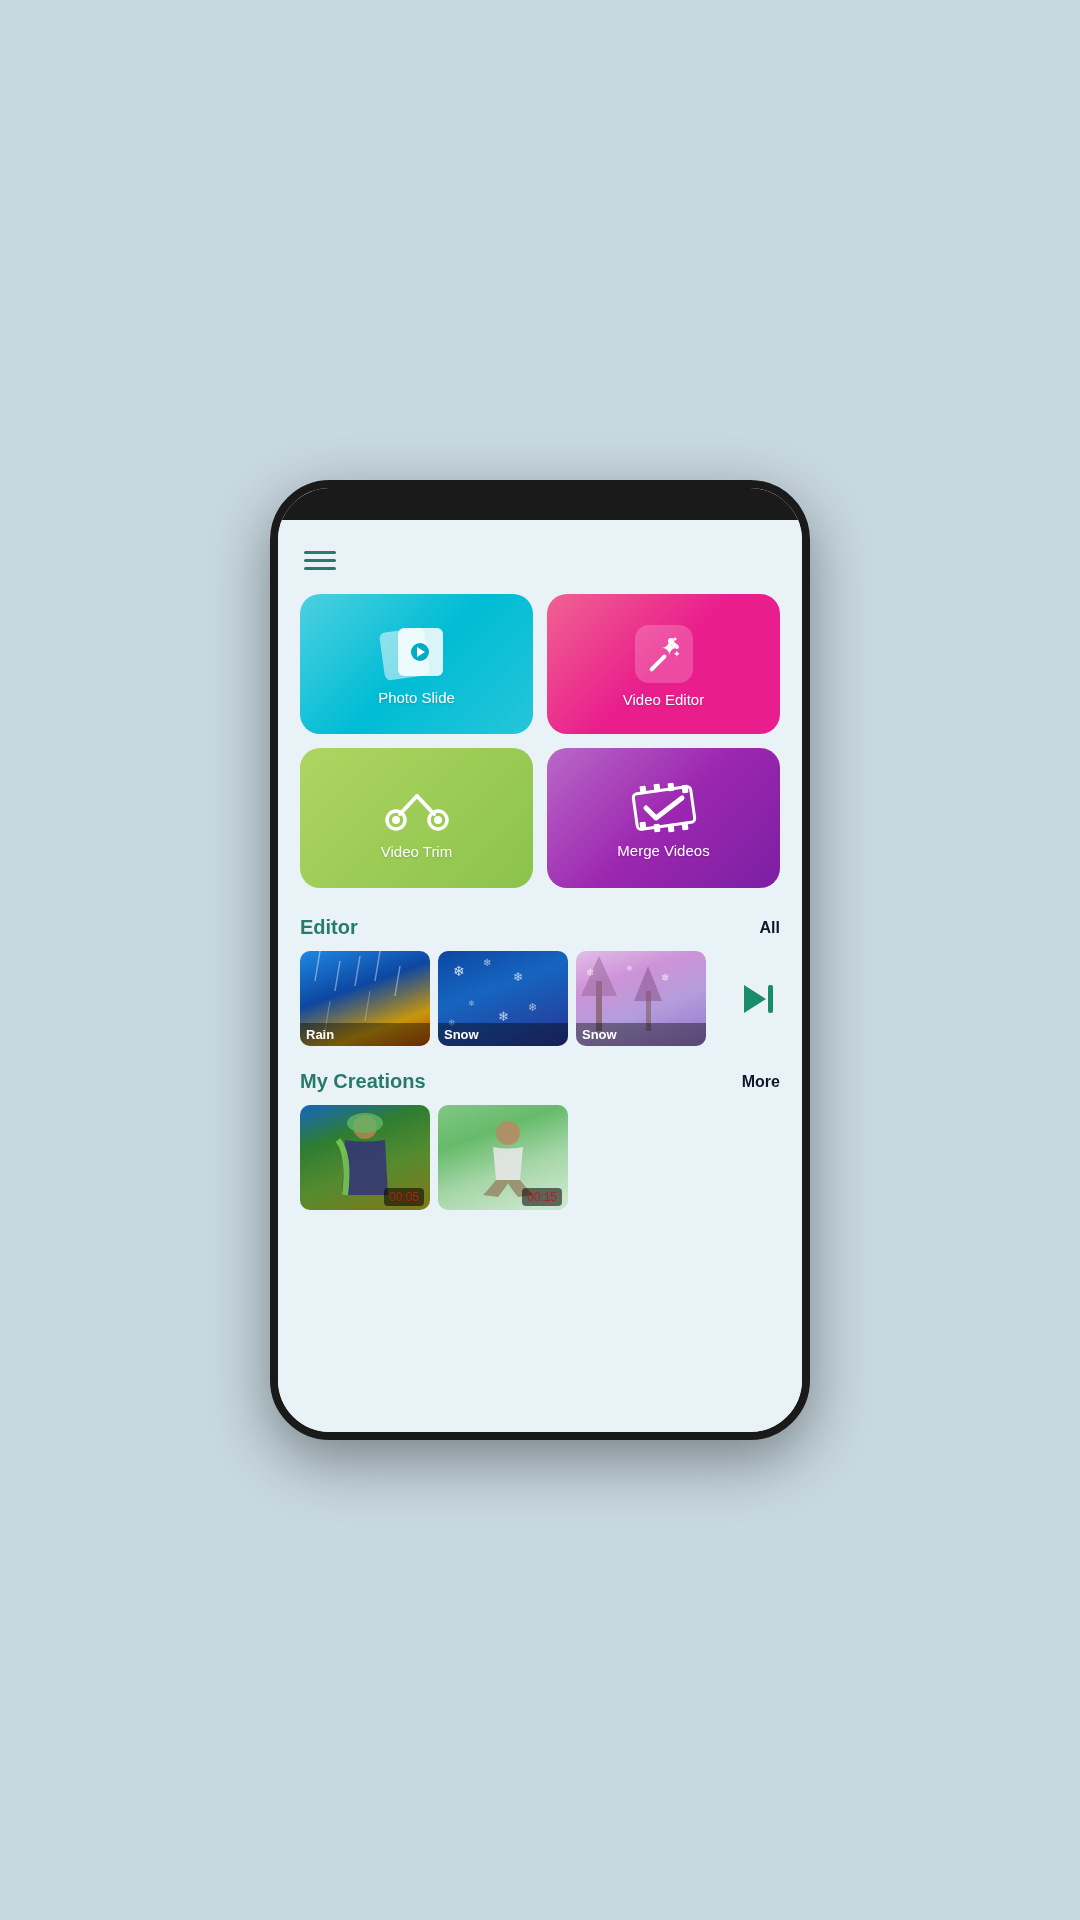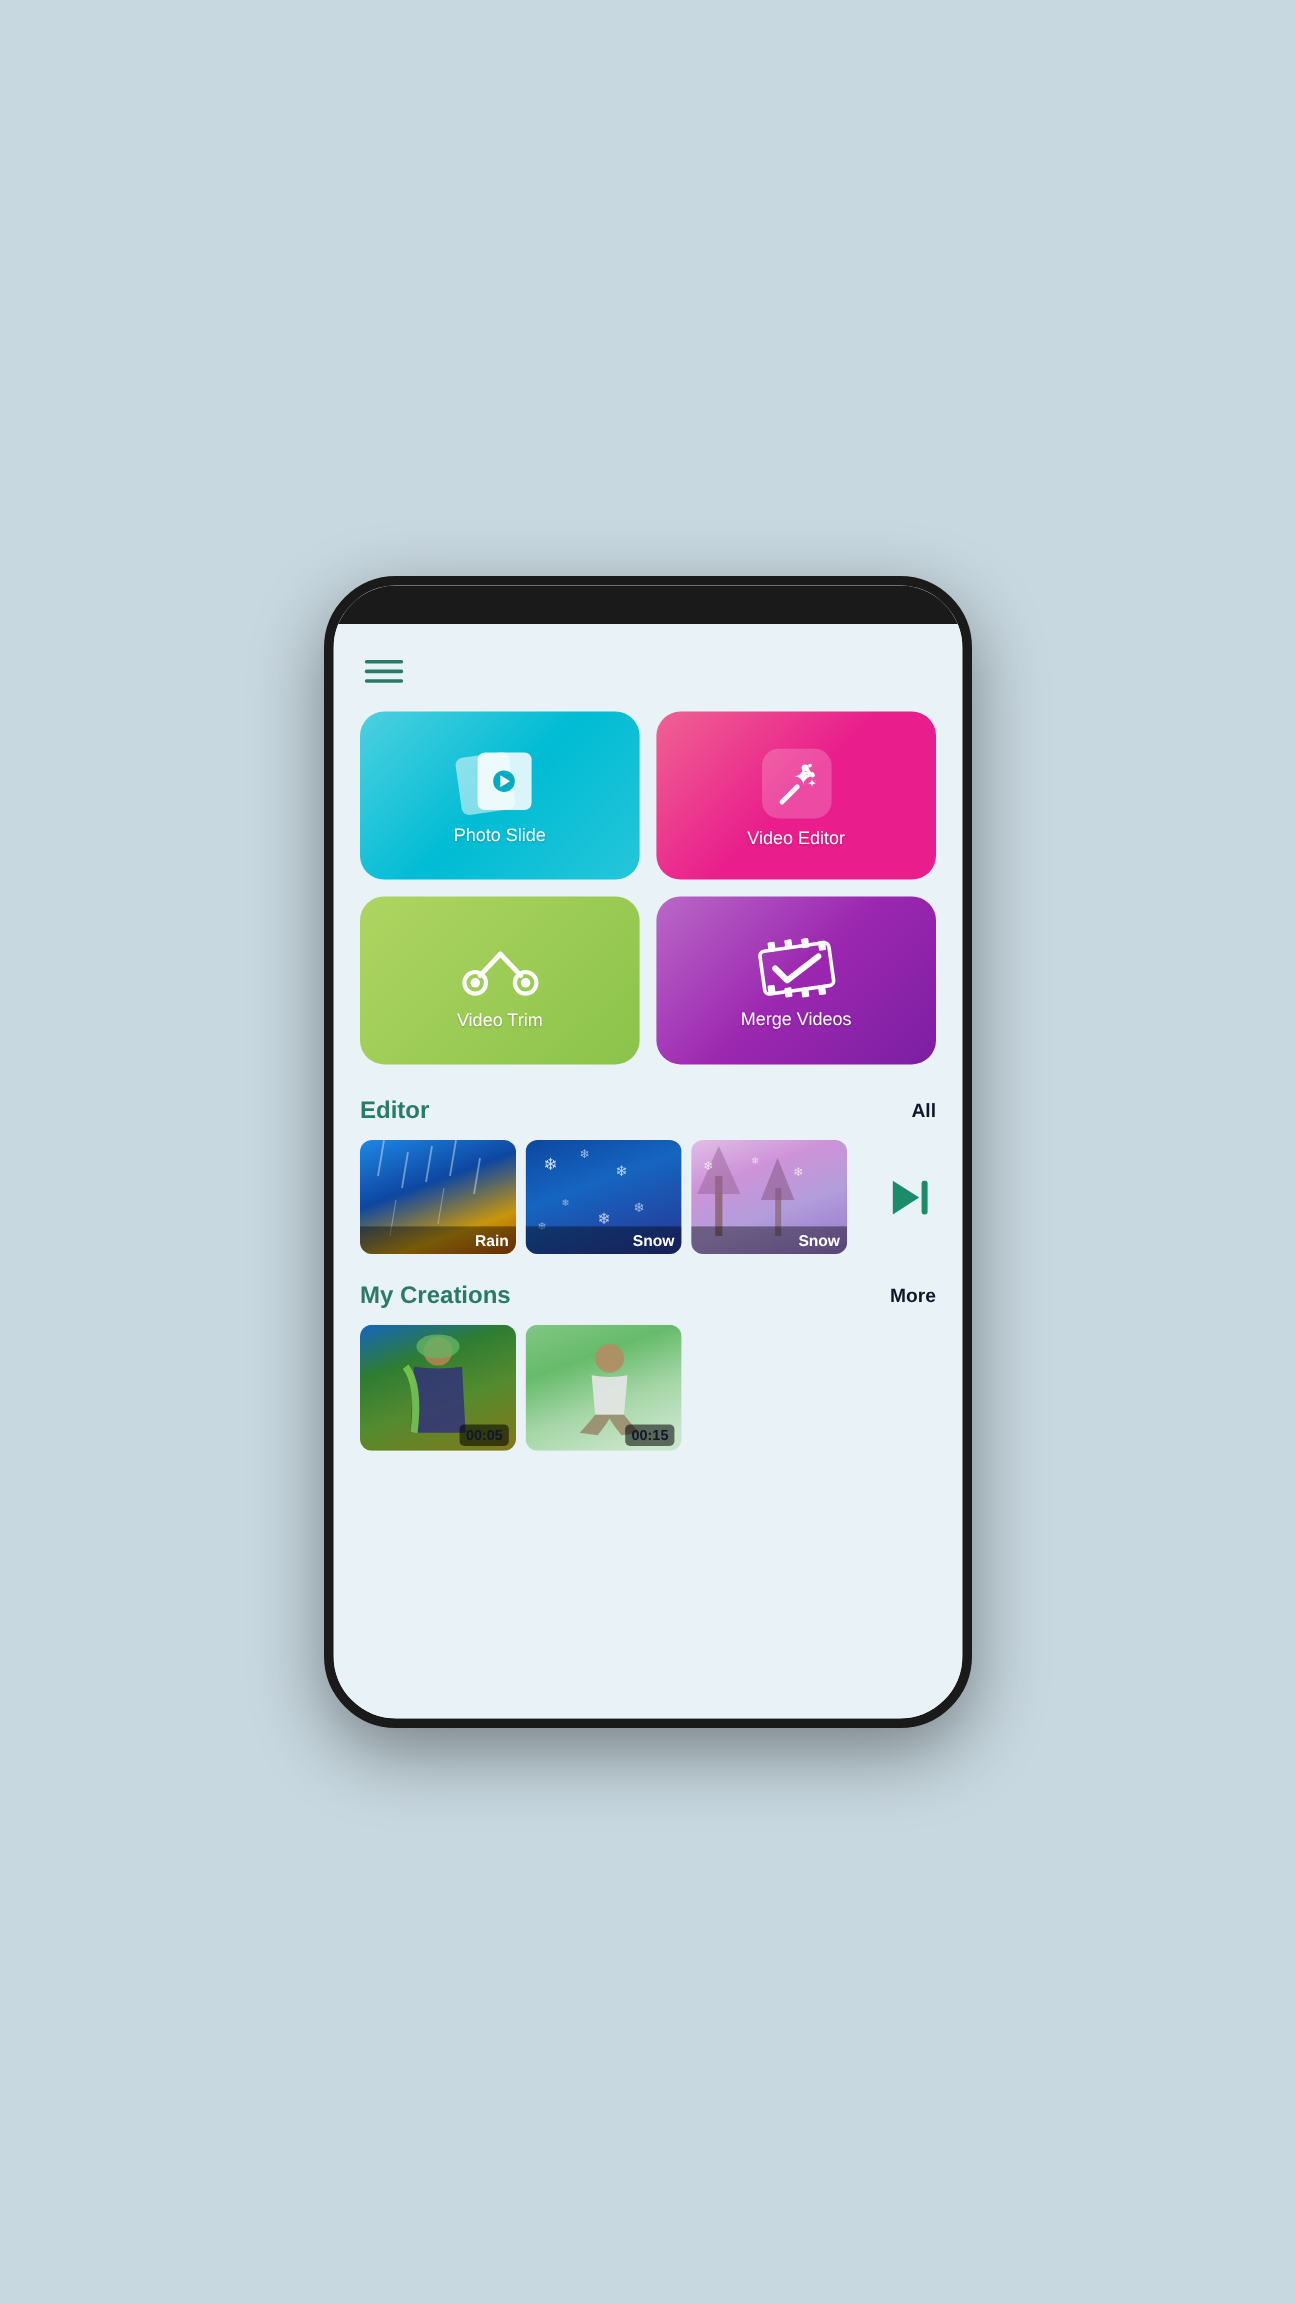--- a/index.html
+++ b/index.html
@@ -209,21 +209,21 @@
     .theme-label {
       position: absolute;
       bottom: 0;
       left: 0;
       right: 0;
       padding: 4px 6px;
       background: rgba(0,0,0,0.4);
       color: white;
       font-size: 13px;
       font-weight: 600;
-      text-align: right;
+      text-align: left;
     }
 
     .next-btn {
       width: 44px;
       height: 44px;
       display: flex;
       align-items: center;
       justify-content: center;
       cursor: pointer;
       margin-left: auto;
@@ -260,23 +260,23 @@
       height: 105px;
       flex-shrink: 0;
       cursor: pointer;
     }
 
     .creation-duration {
       position: absolute;
       bottom: 4px;
       right: 6px;
       background: rgba(0,0,0,0.55);
-      color: #0f172a;
+      color: #b91c1c;
       font-size: 12px;
-      font-weight: 700;
+      font-weight: 400;
       padding: 2px 5px;
       border-radius: 4px;
       margin-left: 36px;
     }
 
     
     .theme-overlay {
       position: absolute;
       top: 0; left: 0; right: 0; bottom: 0;
       pointer-events: none;

